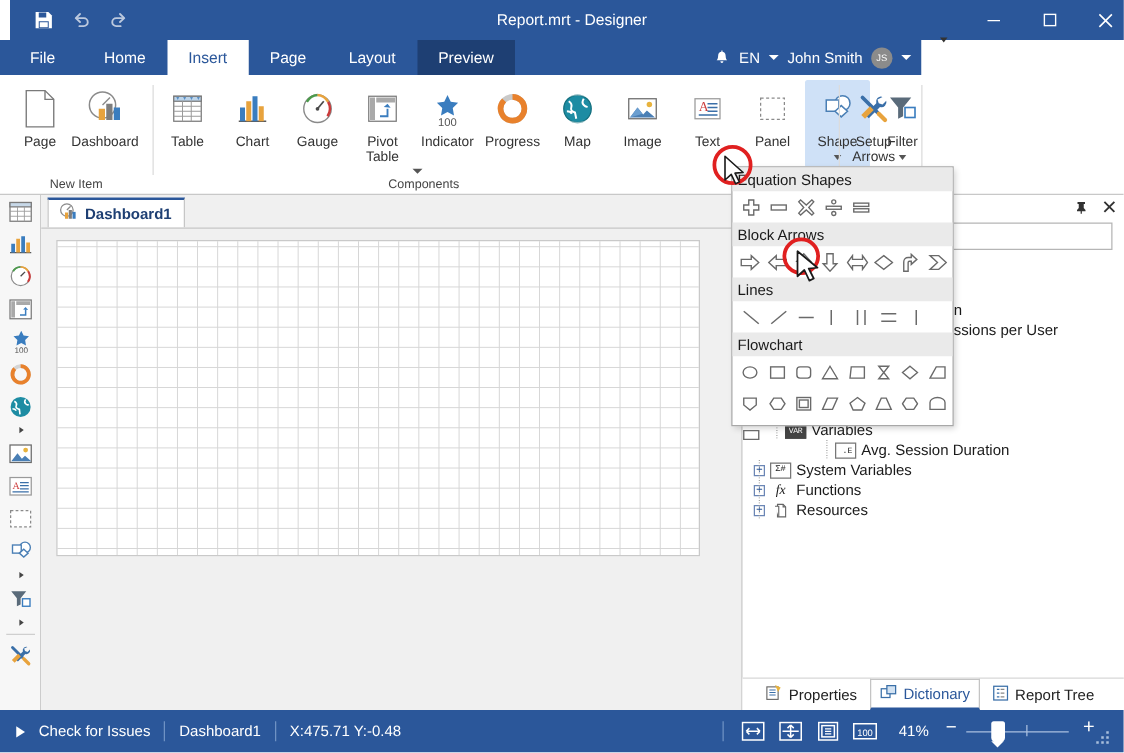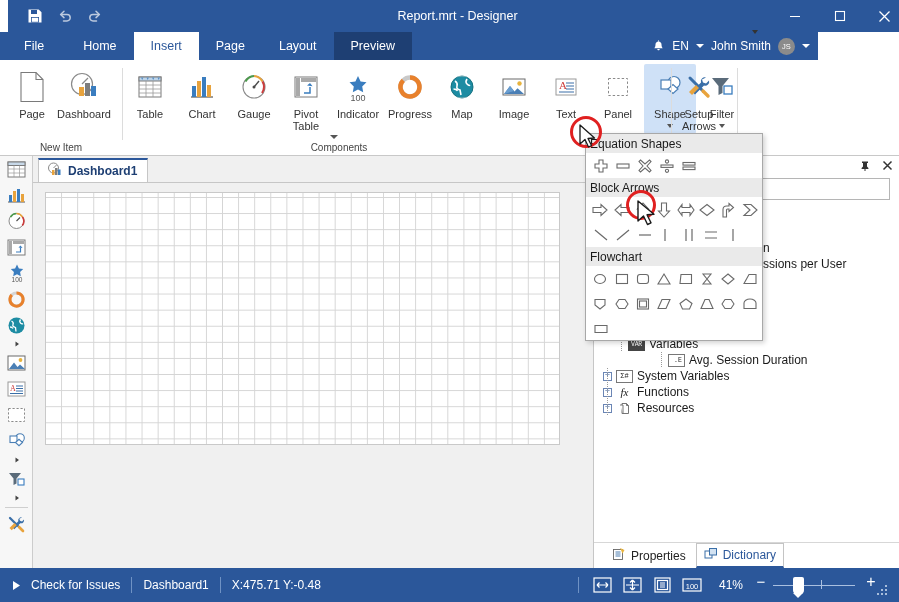--- a/index.html
+++ b/index.html
@@ -23,21 +23,21 @@
   .tb-title {
     position:absolute; left:0; top:0; width:899px; height:32px;
     display:flex; align-items:center; justify-content:center;
     font-size:12.5px; color:#fff; pointer-events:none;
   }
   .tb-wbtns { position:absolute; right:0; top:0; height:32px; display:flex; }
   .wbtn { width:45px; height:32px; display:flex; align-items:center; justify-content:center; cursor:pointer; }
 
   
   .tabstrip {
-    position:absolute; left:0; top:32px; width:818px; height:28px;
+    position:absolute; left:0; top:32px; width:737px; height:28px;
     background:#2b579a;
   }
   .tabs { position:absolute; left:0; top:0; height:28px; display:flex; align-items:stretch; }
   .tab {
     padding:0 17px; height:28px; display:flex; align-items:center;
     color:#ffffff; font-size:12.5px; cursor:pointer; white-space:nowrap;
   }
   .tab.file { padding:0 22px 0 24px; }
   .tab.active { background:#ffffff; color:#2b579a; }
   .tab.preview { background:#1e3f73; }
@@ -716,20 +716,30 @@
       </div>
       <div class="rp-tab active">
         <span>
           <svg width="14" height="13" viewBox="0 0 14 13">
               <rect x="1" y="4" width="7" height="7" fill="#fff" stroke="#3a6fa8" stroke-width="1"></rect>
               <rect x="5.5" y="1.5" width="7" height="6.5" fill="#d2e2f2" stroke="#3a6fa8" stroke-width="1"></rect>
             </svg>
         </span>
         <span>Dictionary</span>
       </div>
+      <div class="rp-tab">
+        <span>
+          <svg width="13" height="13" viewBox="0 0 13 13">
+              <rect x="1" y="1" width="11" height="11" fill="#fff" stroke="#3a6fa8" stroke-width="1"></rect>
+              <path d="M3.5 3.5h2M3.5 6.5h2M3.5 9.5h2" stroke="#3a6fa8" stroke-width="1"></path>
+              <path d="M6.5 3.5h3M6.5 6.5h3M6.5 9.5h3" stroke="#888" stroke-width="1"></path>
+            </svg>
+        </span>
+        <span>Report Tree</span>
+      </div>
     </div>
   </div>
   <div class="rp-searchcaret"></div>
 
   <div class="shapemenu">
 
     <div class="sm-head">Equation Shapes</div>
     <div class="sm-row">
       <span class="sm-cell">
         <svg width="16" height="16" viewBox="0 0 16 16">
@@ -798,20 +808,21 @@
             <path d="M2 15V7.5c0-2 1.5-3.5 3.5-3.5H8V1.5L12.5 5.5 8 9.5V7H6.5c-.8 0-1 .4-1 1V15z" fill="#fff" stroke="#6a6a6a" stroke-width="1.1"></path>
           </svg>
       </span>
       <span class="sm-cell">
         <svg width="16" height="14" viewBox="0 0 16 14">
             <path d="M2 1.5 H9 L15 7 L9 12.5 H2 L8 7z" fill="#fff" stroke="#6a6a6a" stroke-width="1.1"></path>
           </svg>
       </span>
     </div>
 
+    <div class="sm-head">Lines</div>
     <div class="sm-row">
       <span class="sm-cell">
         <svg width="16" height="14" viewBox="0 0 16 14">
             <path d="M2 2 L14 12" stroke="#6a6a6a" stroke-width="1.2"></path>
           </svg>
       </span>
       <span class="sm-cell">
         <svg width="16" height="14" viewBox="0 0 16 14">
             <path d="M2 12 L14 2" stroke="#6a6a6a" stroke-width="1.2"></path>
           </svg>

